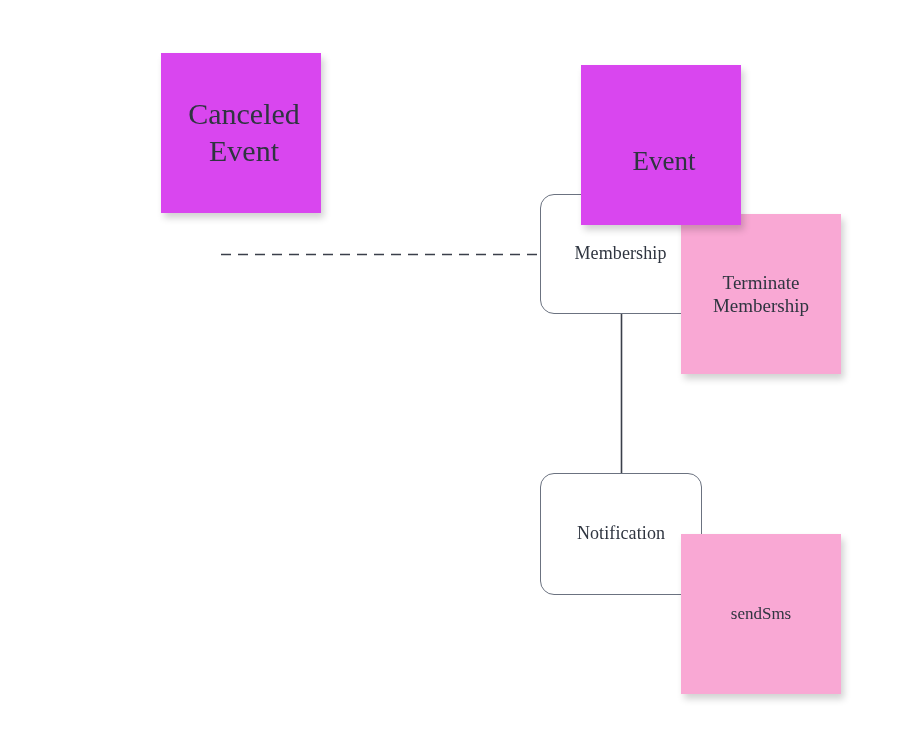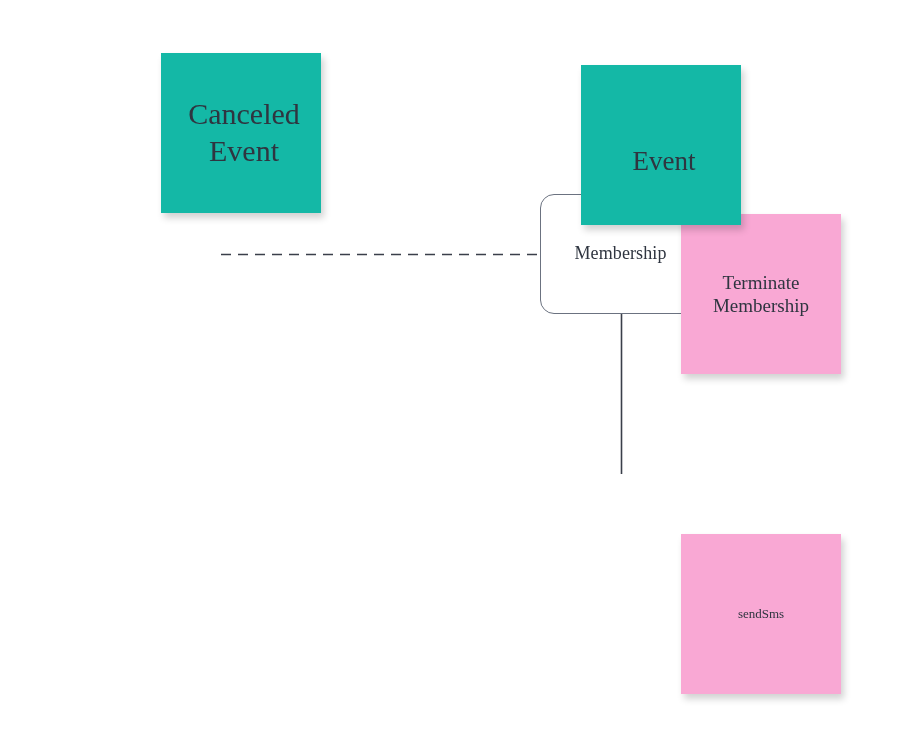--- a/index.html
+++ b/index.html
@@ -65,21 +65,21 @@
     align-items: center;
     justify-content: center;
     text-align: center;
     padding: 6px 10px;
     box-shadow: 3px 5px 7px rgba(0, 0, 0, 0.18);
   }
   .sticky .sticky-label {
     color: #2f3540;
     line-height: 1.22;
   }
-  .sticky.event   { background: #14b8a6; padding-left: 16px; }
+  .sticky.event   { background: #d946ef; padding-left: 16px; }
   .sticky.command { background: #f9a8d4; }
 
   
   #note-canceled-event {
     left: 161px;
     top: 53px;
     z-index: 6;
   }
   #note-canceled-event .sticky-label { font-size: 30px; }
 
@@ -96,37 +96,40 @@
     top: 214px;
     z-index: 5;
   }
   #note-terminate-membership .sticky-label { font-size: 19px; }
 
   #note-send-sms {
     left: 681px;
     top: 534px;
     z-index: 5;
   }
-  #note-send-sms .sticky-label { font-size: 13px; font-family: Liberation Serif, serif; }
+  #note-send-sms .sticky-label { font-size: 17px; font-family: Liberation Serif, serif; }
 </style>
 </head>
 <body>
 
 <div id="canvas">
 
   <svg id="connectors" viewBox="0 0 902 748" width="902" height="748" xmlns="http://www.w3.org/2000/svg">
     <line x1="221" y1="254.5" x2="540" y2="254.5" stroke="#3a3f4a" stroke-width="1.6" stroke-dasharray="10 7" stroke-linecap="butt"></line>
     <line x1="621.5" y1="313" x2="621.5" y2="474" stroke="#3a3f4a" stroke-width="1.6" stroke-linecap="butt"></line>
   </svg>
 
 
   <div class="aggregate" id="box-membership">
     <span class="agg-label">Membership</span>
   </div>
 
+  <div class="aggregate" id="box-notification">
+    <span class="agg-label">Notification</span>
+  </div>
 
   <div class="sticky event" id="note-canceled-event">
     <span class="sticky-label">
       <span>Canceled</span><br>
       <span>Event</span>
     </span>
   </div>
 
   <div class="sticky event" id="note-terminated-event">
     <span class="sticky-label">

